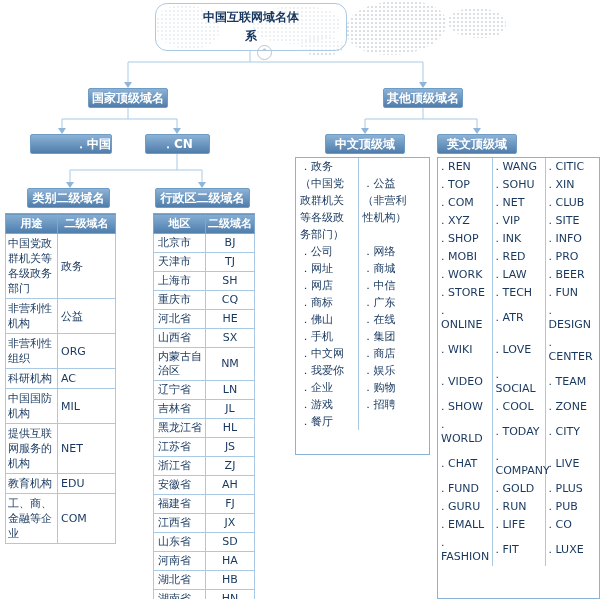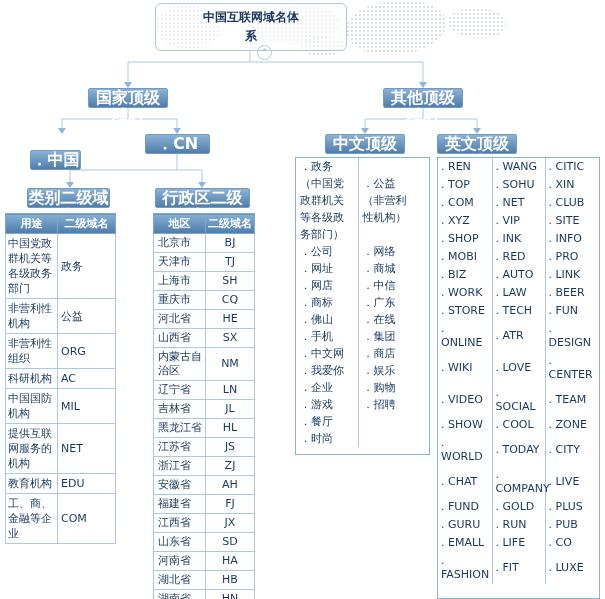--- a/index.html
+++ b/index.html
@@ -11,35 +11,35 @@
             background-size:4px 4px;opacity:.95;}
   #blob1{left:156px;top:5px;width:64px;height:44px;border-radius:45% 60% 50% 55%;}
   #blob2{left:346px;top:1px;width:100px;height:54px;border-radius:55% 40% 60% 45%;}
   #blob3{left:448px;top:8px;width:58px;height:30px;border-radius:50% 55% 45% 60%;}
   #blob4{left:252px;top:6px;width:88px;height:38px;border-radius:50% 45% 55% 50%;}
   #blob5{left:300px;top:36px;width:44px;height:20px;border-radius:50%;}
 
   svg.connectors{position:absolute;left:0;top:0;z-index:1;}
 
   .title-box{position:absolute;left:155px;top:3px;width:190px;height:46px;z-index:2;
-             border:1px solid #a9c9e4;border-radius:6px;background:rgba(255,255,255,.55);
+             border:1px solid #a9c9e4;border-radius:12px;background:rgba(255,255,255,.55);
              display:flex;align-items:center;justify-content:center;}
   .title-box span{display:inline-block;width:104px;font-size:12px;font-weight:bold;
                   line-height:19px;text-align:center;color:#17375e;}
 
   .anchor{position:absolute;left:257px;top:45px;width:13px;height:13px;z-index:2;
           border:1px solid #b9c6d2;border-radius:50%;color:#b9c6d2;font-size:9px;
           line-height:13px;text-align:center;font-weight:bold;}
 
   .node{position:absolute;height:20px;line-height:18px;z-index:2;box-sizing:border-box;
-        text-align:center;color:#fff;font-weight:bold;font-size:16px;
+        text-align:center;color:#fff;font-weight:bold;font-size:12px;
         background:linear-gradient(#8cb2d6,#4f7dab);border:1px solid #6f9cc4;border-radius:2px;}
   #n-country{left:88px;top:88px;width:80px;}
   #n-other{left:383px;top:88px;width:80px;}
-  #n-china{left:30px;top:150px;width:51px;}
+  #n-china{left:30px;top:134px;width:82px;text-align:right;}
   #n-cn{left:145px;top:134px;width:65px;}
   #n-zh{left:325px;top:134px;width:80px;}
   #n-en{left:437px;top:134px;width:80px;}
   #n-cat{left:27px;top:188px;width:83px;}
   #n-admin{left:155px;top:188px;width:95px;}
 
   table.dtable{position:absolute;z-index:2;border-collapse:collapse;table-layout:fixed;
                background:#fff;font-size:11px;color:#17375e;}
   table.dtable th{background:linear-gradient(#86aed3,#4d7dac);color:#fff;font-weight:bold;
                   border:1px solid #7fa7cd;padding:2px 1px;font-size:11px;text-align:center;}
@@ -331,24 +331,20 @@
   <tr>
     <td>．游戏</td>
     <td>．招聘</td>
   </tr>
 
   <tr>
     <td>．餐厅</td>
     <td></td>
   </tr>
 
-  <tr>
-    <td>．时尚</td>
-    <td></td>
-  </tr>
 </tbody>
     </table>
   </div>
 
   <div class="list-box" id="en-box">
     <table class="ltable" id="t-en">
       <colgroup>
           <col style="width:54px">
           <col style="width:53px">
           <col style="width:54px">
@@ -384,25 +380,20 @@
     <td>. INFO</td>
   </tr>
 
   <tr>
     <td>. MOBI</td>
     <td>. RED</td>
     <td>. PRO</td>
   </tr>
 
 
-  <tr>
-    <td>. BIZ</td>
-    <td>. AUTO</td>
-    <td>. LINK</td>
-  </tr>
 
   <tr>
     <td>. WORK</td>
     <td>. LAW</td>
     <td>. BEER</td>
   </tr>
 
   <tr>
     <td>. STORE</td>
     <td>. TECH</td>

